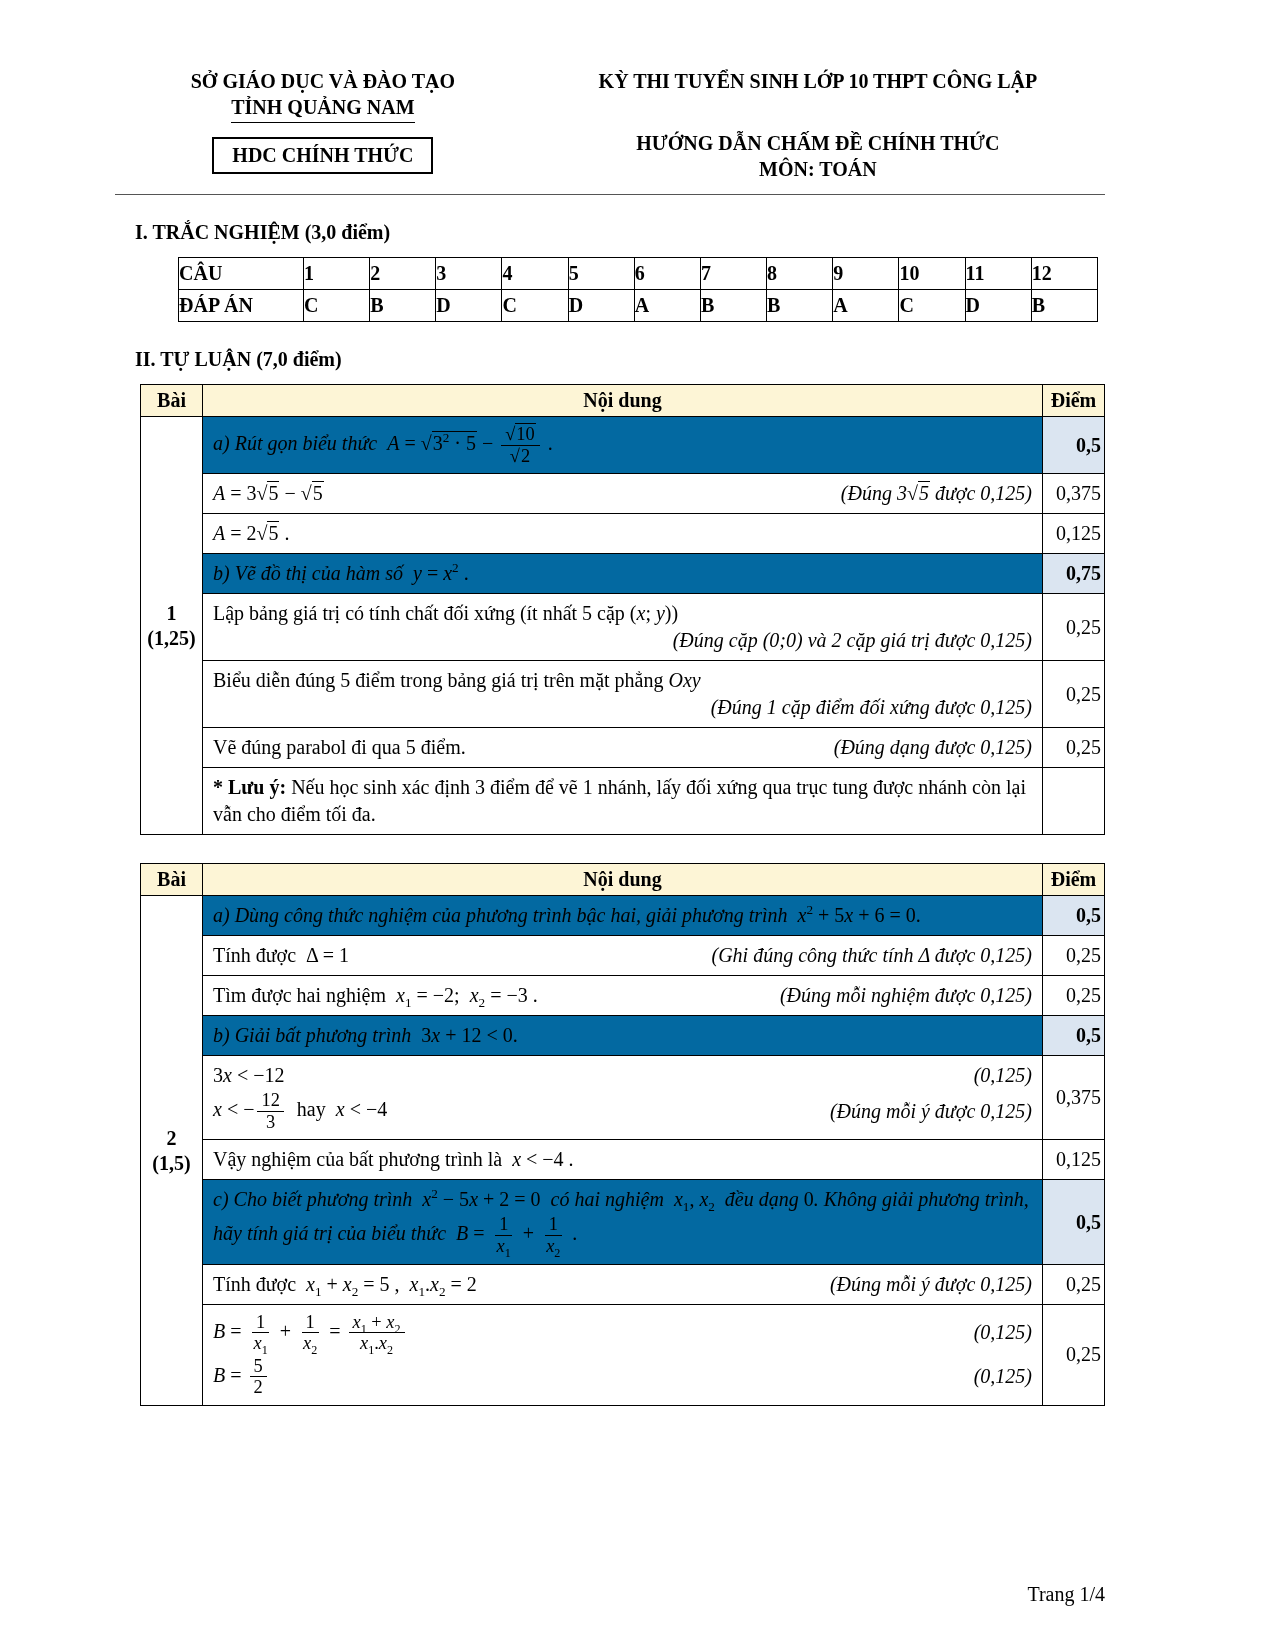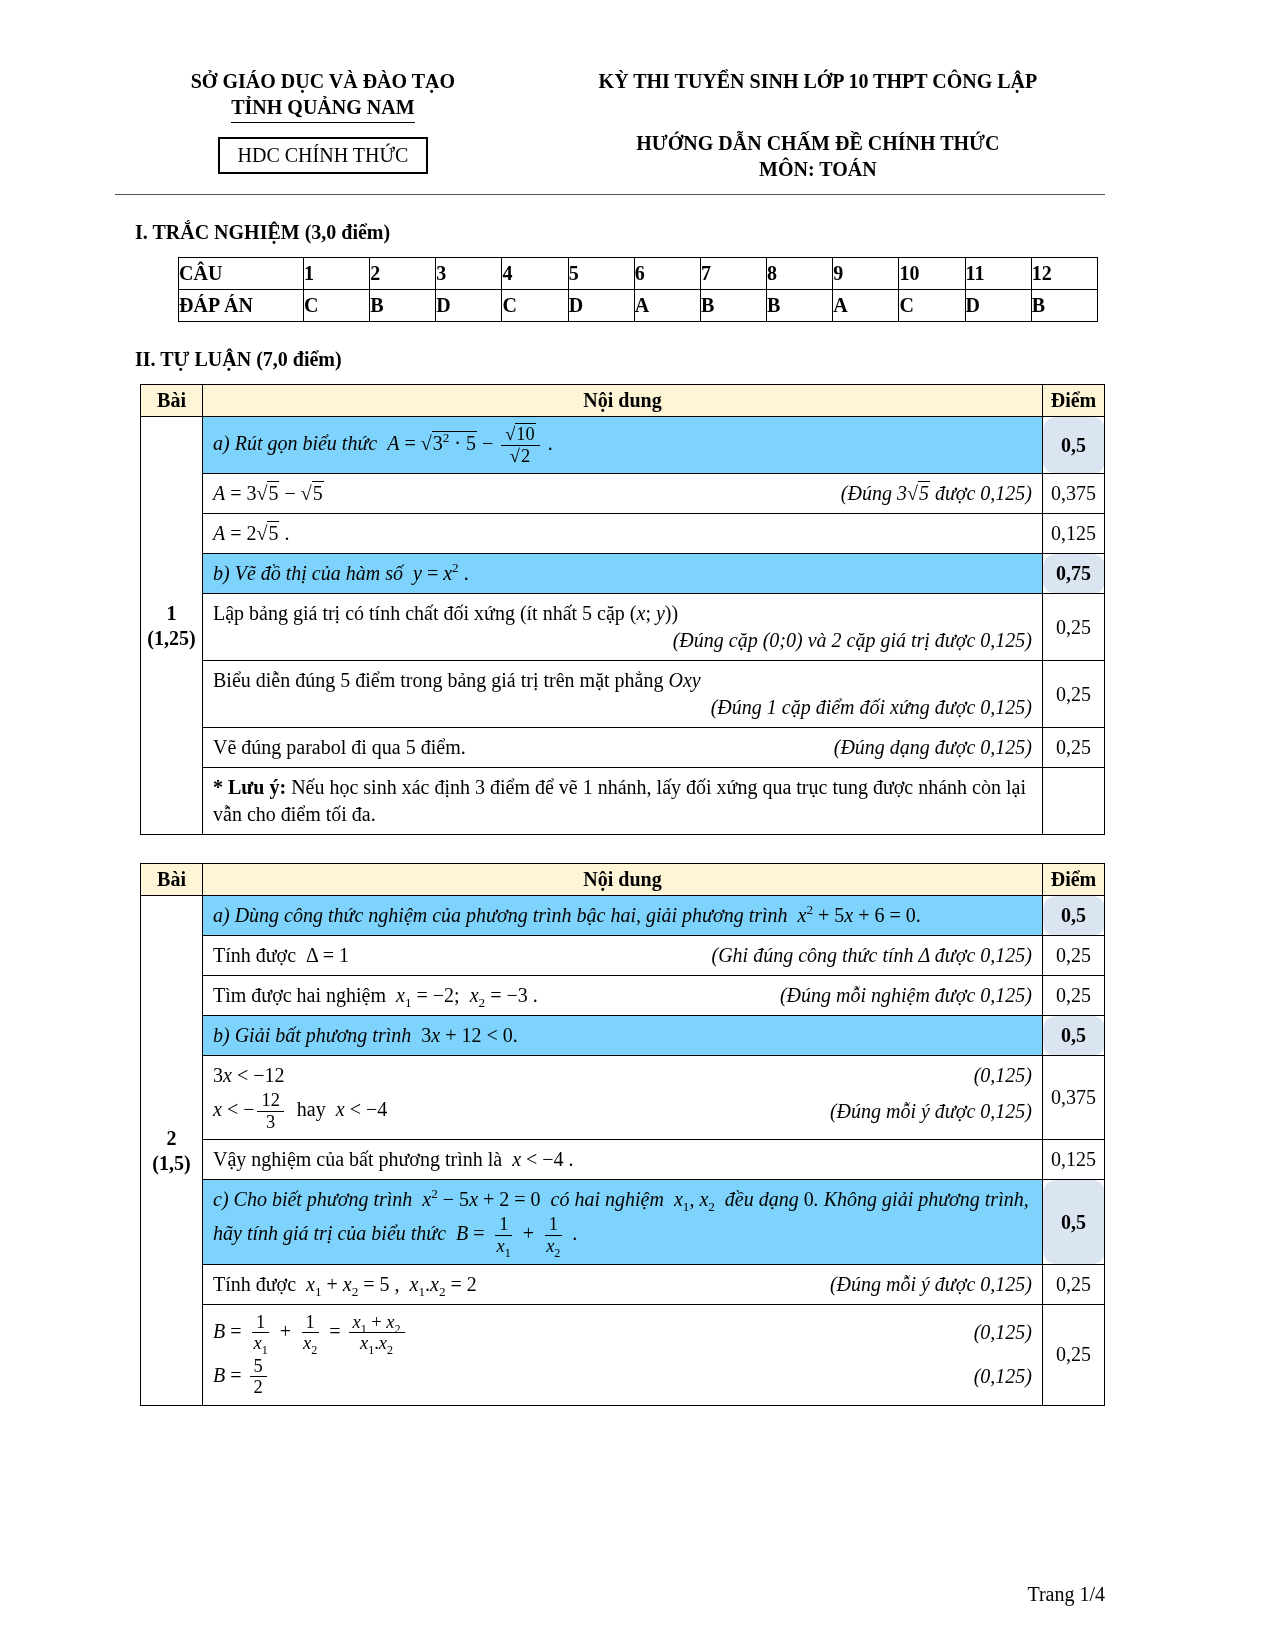--- a/index.html
+++ b/index.html
@@ -12,21 +12,21 @@
   .page { position:relative; width:1275px; height:1650px; padding:68px 170px 0 115px; }
 
   
   .doc-header { display:flex; width:100%; }
   .hdr-left  { width:42%; text-align:center; }
   .hdr-right { width:58%; text-align:center; }
   .hdr-line  { font-weight:bold; line-height:1.3; }
   .u { display:inline-block; border-bottom:1.5px solid #000; padding-bottom:2px; }
   .stamp-box {
     display:inline-block; border:2px solid #000;
-    padding:5px 18px; font-weight:normal; margin:14px 0 10px 0;
+    padding:5px 18px; font-weight:bold; margin:14px 0 10px 0;
   }
   .hdr-note { font-style:italic; }
   .hdr-gap { height:36px; }
   .header-rule { border:none; border-top:1.5px solid #555; margin-top:10px; width:100%; }
 
   
   .section-title { font-weight:bold; margin:26px 0 13px 20px; }
 
   
   table { border-collapse:collapse; }
@@ -42,22 +42,22 @@
   .essay th {
     border:1px solid #000; background:#fdf5d6; font-weight:bold;
     padding:4px 2px; text-align:center;
   }
   .essay th.col-bai  { width:62px; }
   .essay th.col-diem { width:62px; }
   .essay td { border:1px solid #000; vertical-align:middle; }
   .essay tr.dashed td { border-top-style:dashed; }
   .bai-cell { text-align:center; font-weight:bold; line-height:1.25; }
   .content-cell { padding:6px 10px; line-height:1.35; }
-  .content-cell.blue { background:#7dd3fc; }
-  .score-cell { text-align:center; padding:2px 3px;border-radius:13px; }
+  .content-cell.blue { background:#0369a1; }
+  .score-cell { text-align:right; padding:2px 3px; }
   .score-cell.blue { background:#dbe5f1; }
   .score-cell.bold { font-weight:bold; }
   .line { display:flex; align-items:center; min-height:1.35em; }
   .line .l { }
   .line .r { margin-left:auto; padding-left:12px; font-style:italic; text-align:right; white-space:nowrap; }
 
   
   sup { vertical-align:super; font-size:66%; line-height:0; }
   sub { vertical-align:sub;  font-size:66%; line-height:0; }
   .sq { display:inline-block; white-space:nowrap; }

